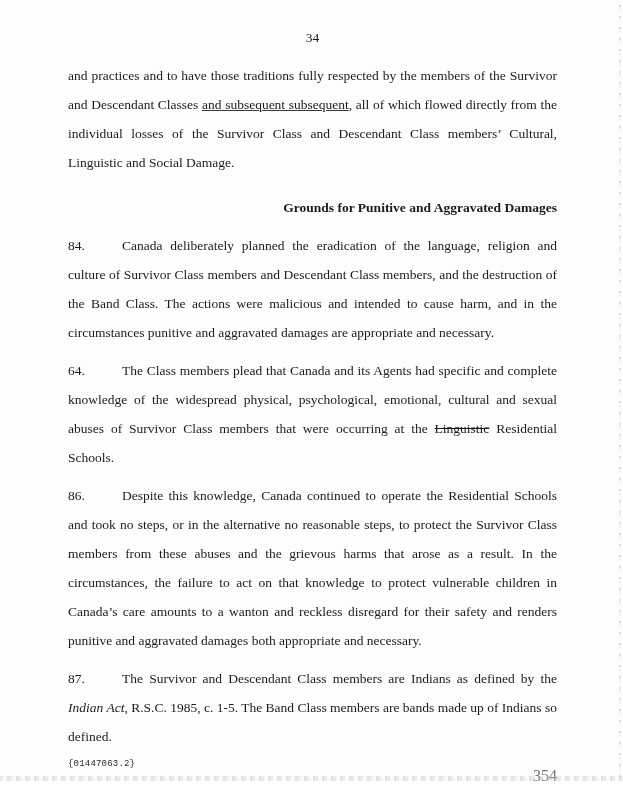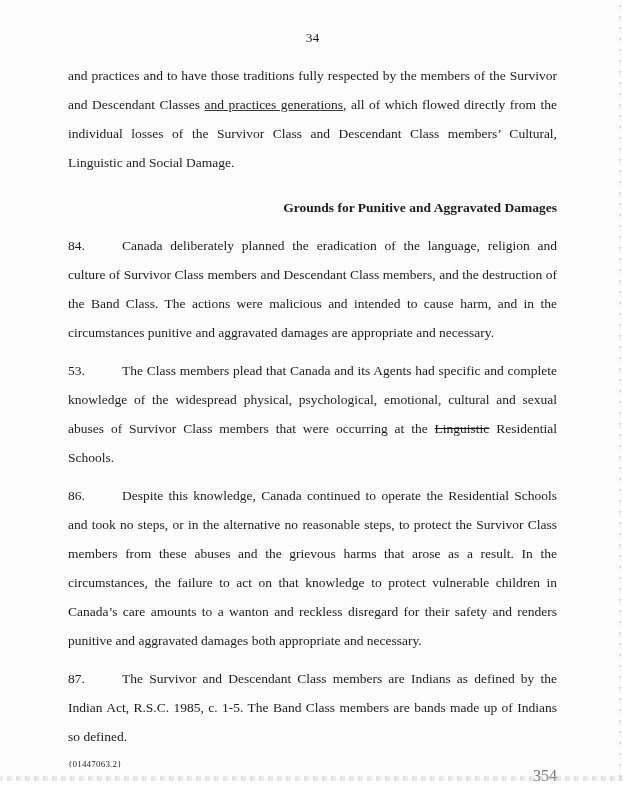--- a/index.html
+++ b/index.html
@@ -37,27 +37,28 @@
   h2.hd {
     font-size: 13.5px;
     font-weight: bold;
     line-height: 29px;
     margin: 16px 0 0 0;
     text-align: right;
   }
   h2.hd.second { margin-top: 8px; }
   .u  { text-decoration: underline; text-decoration-color: #3a3a3a; }
   .st { text-decoration: line-through; }
-  .it { }
+  .it { font-style: italic; }
   .footer-docket {
     font-size: 9px;
     line-height: 12px;
     margin-top: 7px;
     letter-spacing: 0.2px;
     color: #2a2a2a;
+    font-family: Liberation Mono, monospace;
   }
   .page-num-bottom {
     position: absolute;
     top: 767px;
     right: 66px;
     font-size: 16px;
     color: #737373;
   }
   .scan-edge-right {
     position: absolute;
@@ -84,27 +85,27 @@
     pointer-events: none;
   }
 </style>
 </head>
 <body>
 
 <div class="page">
 
   <div class="page-num-top">34</div>
 
-  <p class="body"><span>and practices and to have those traditions fully respected by the members of the Survivor and Descendant Classes </span><span class="u">and practices generations</span><span>, all of which flowed directly from the individual losses of the Survivor Class and Descendant Class members’ Cultural, Linguistic and Social Damage.</span></p>
+  <p class="body"><span>and practices and to have those traditions fully respected by the members of the Survivor and Descendant Classes </span><span class="u">and subsequent subsequent</span><span>, all of which flowed directly from the individual losses of the Survivor Class and Descendant Class members’ Cultural, Linguistic and Social Damage.</span></p>
 
   <h2 class="hd">Grounds for Punitive and Aggravated Damages</h2>
 
   <p class="body after-heading"><span class="par-num">84.</span><span>Canada deliberately planned the eradication of the language, religion and culture of Survivor Class members and Descendant Class members, and the destruction of the Band Class. The actions were malicious and intended to cause harm, and in the circumstances punitive and aggravated damages are appropriate and necessary.</span></p>
 
-  <p class="body"><span class="par-num">53.</span><span>The Class members plead that Canada and its Agents had specific and complete knowledge of the widespread physical, psychological, emotional, cultural and sexual abuses of Survivor Class members that were occurring at the </span><span class="st">Linguistic</span><span> Residential Schools.</span></p>
+  <p class="body"><span class="par-num">64.</span><span>The Class members plead that Canada and its Agents had specific and complete knowledge of the widespread physical, psychological, emotional, cultural and sexual abuses of Survivor Class members that were occurring at the </span><span class="st">Linguistic</span><span> Residential Schools.</span></p>
 
   <p class="body"><span class="par-num">86.</span><span>Despite this knowledge, Canada continued to operate the Residential Schools and took no steps, or in the alternative no reasonable steps, to protect the Survivor Class members from these abuses and the grievous harms that arose as a result. In the circumstances, the failure to act on that knowledge to protect vulnerable children in Canada’s care amounts to a wanton and reckless disregard for their safety and renders punitive and aggravated damages both appropriate and necessary.</span></p>
 
 
   <p class="body after-heading"><span class="par-num">87.</span><span>The Survivor and Descendant Class members are Indians as defined by the </span><span class="it">Indian Act</span><span>, R.S.C. 1985, c. 1-5. The Band Class members are bands made up of Indians so defined.</span></p>
 
   <div class="footer-docket">{01447063.2}</div>
 
   <div class="page-num-bottom">354</div>
 

